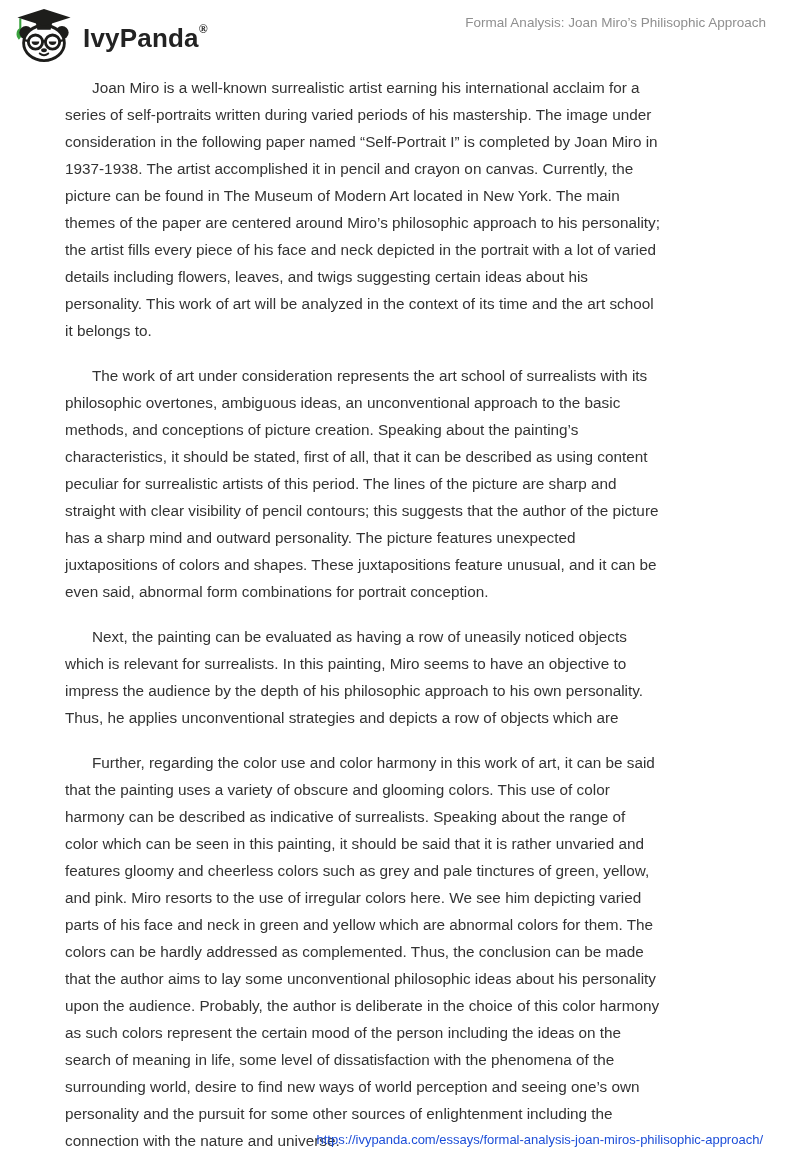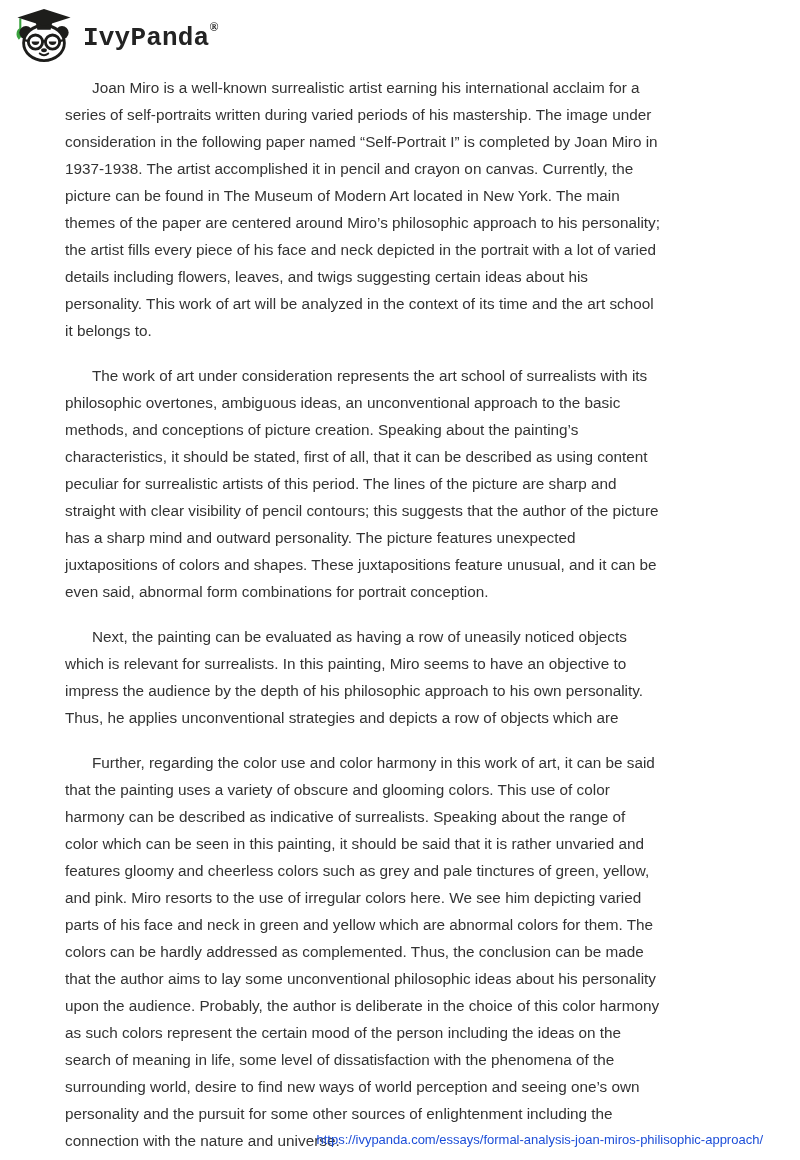--- a/index.html
+++ b/index.html
@@ -16,21 +16,21 @@
   .logo {
     position: absolute;
     top: 7px;
     left: 14px;
     display: flex;
     align-items: center;
     gap: 9px;
   }
   .logo svg { width: 60px; height: 55px; display: block; }
   .wordmark {
-    font-family: Liberation Mono, monospace;
+    font-family: Liberation Sans, sans-serif;
     font-weight: 700;
     font-size: 26px;
     color: #232323;
     line-height: 1;
     position: relative;
     top: 3px;
     letter-spacing: 0.2px;
   }
   .regmark {
     font-family: "Liberation Serif", serif;
@@ -103,20 +103,21 @@
       <path d="M36,36.5 a4,3.6 0 0 0 8,0 Z" fill="#1d1d1b"></path>
 
       <ellipse cx="31" cy="45.6" rx="3" ry="2.1" fill="#1d1d1b"></ellipse>
       <path d="M26.5,49 Q31,52.6 35.5,49" stroke="#1d1d1b" stroke-width="2" fill="none" stroke-linecap="round"></path>
     </svg>
     <div>
       <span class="wordmark">IvyPanda</span><span class="regmark">®</span>
     </div>
   </div>
 
+  <div class="doc-title">Formal Analysis: Joan Miro’s Philisophic Approach</div>
 
   <div class="essay">
     <p>Joan Miro is a well-known surrealistic artist earning his international acclaim for a
 series of self-portraits written during varied periods of his mastership. The image under
 consideration in the following paper named “Self-Portrait I” is completed by Joan Miro in
 1937-1938. The artist accomplished it in pencil and crayon on canvas. Currently, the
 picture can be found in The Museum of Modern Art located in New York. The main
 themes of the paper are centered around Miro’s philosophic approach to his personality;
 the artist fills every piece of his face and neck depicted in the portrait with a lot of varied
 details including flowers, leaves, and twigs suggesting certain ideas about his

